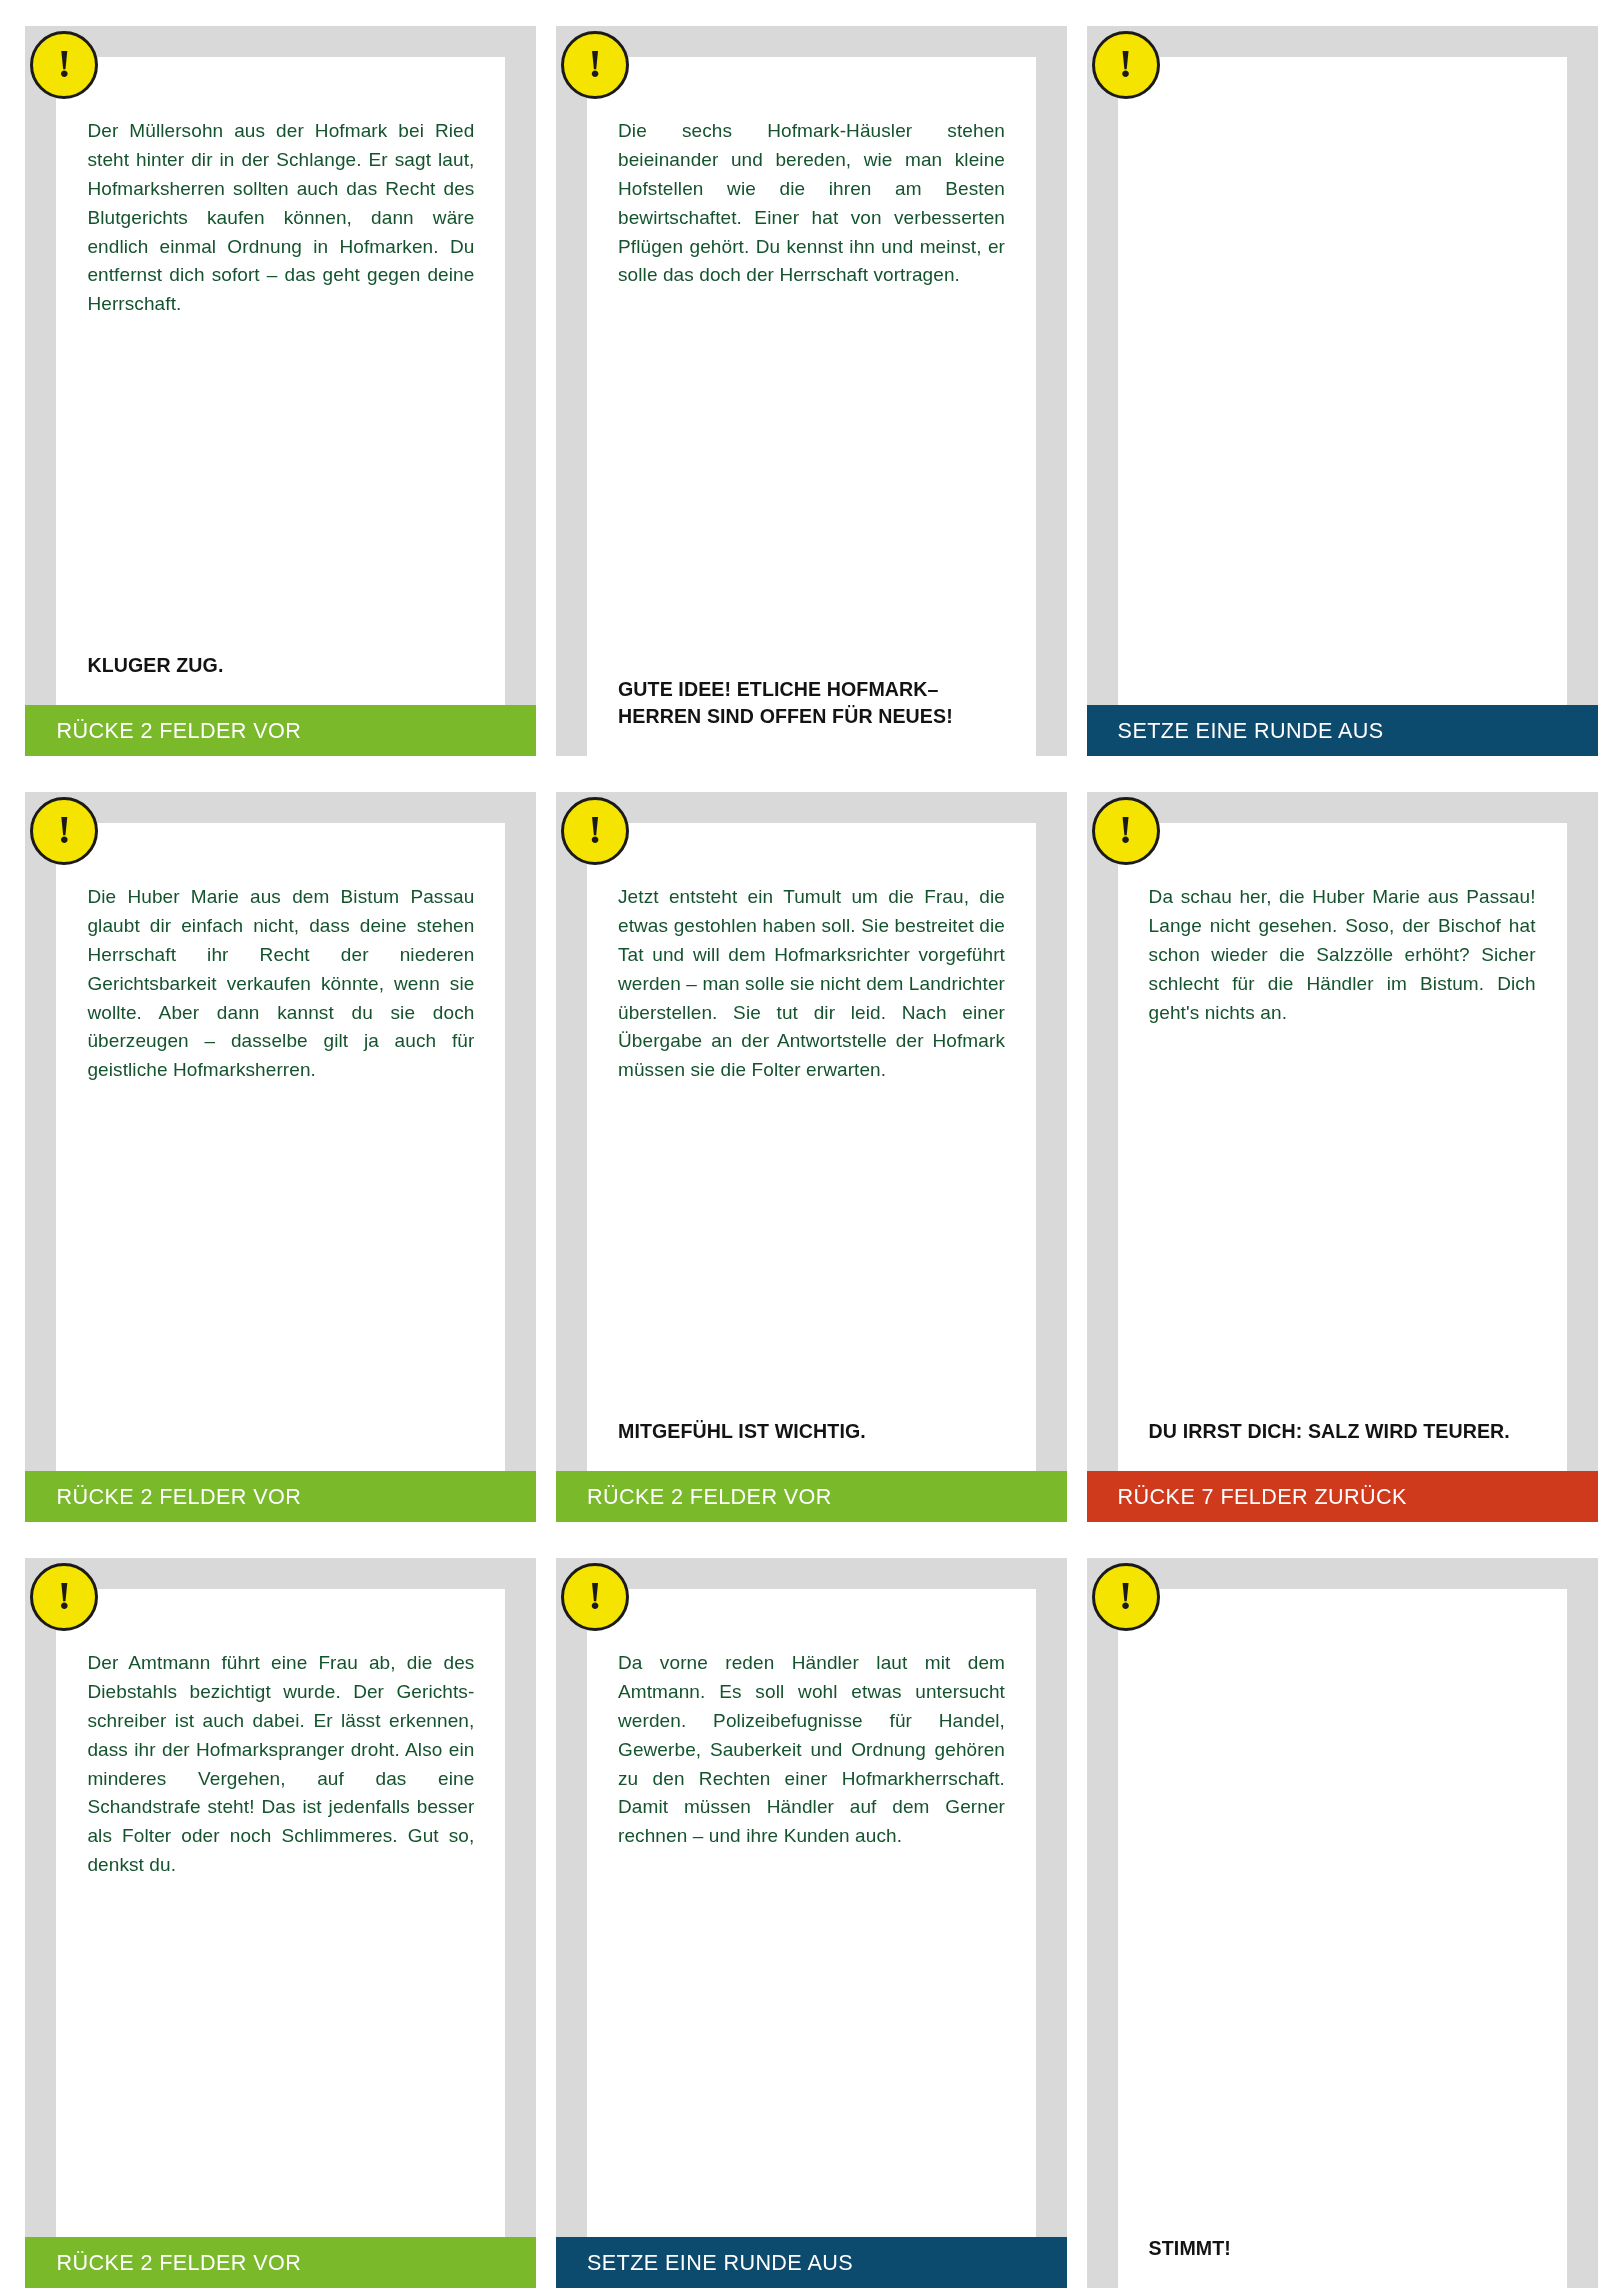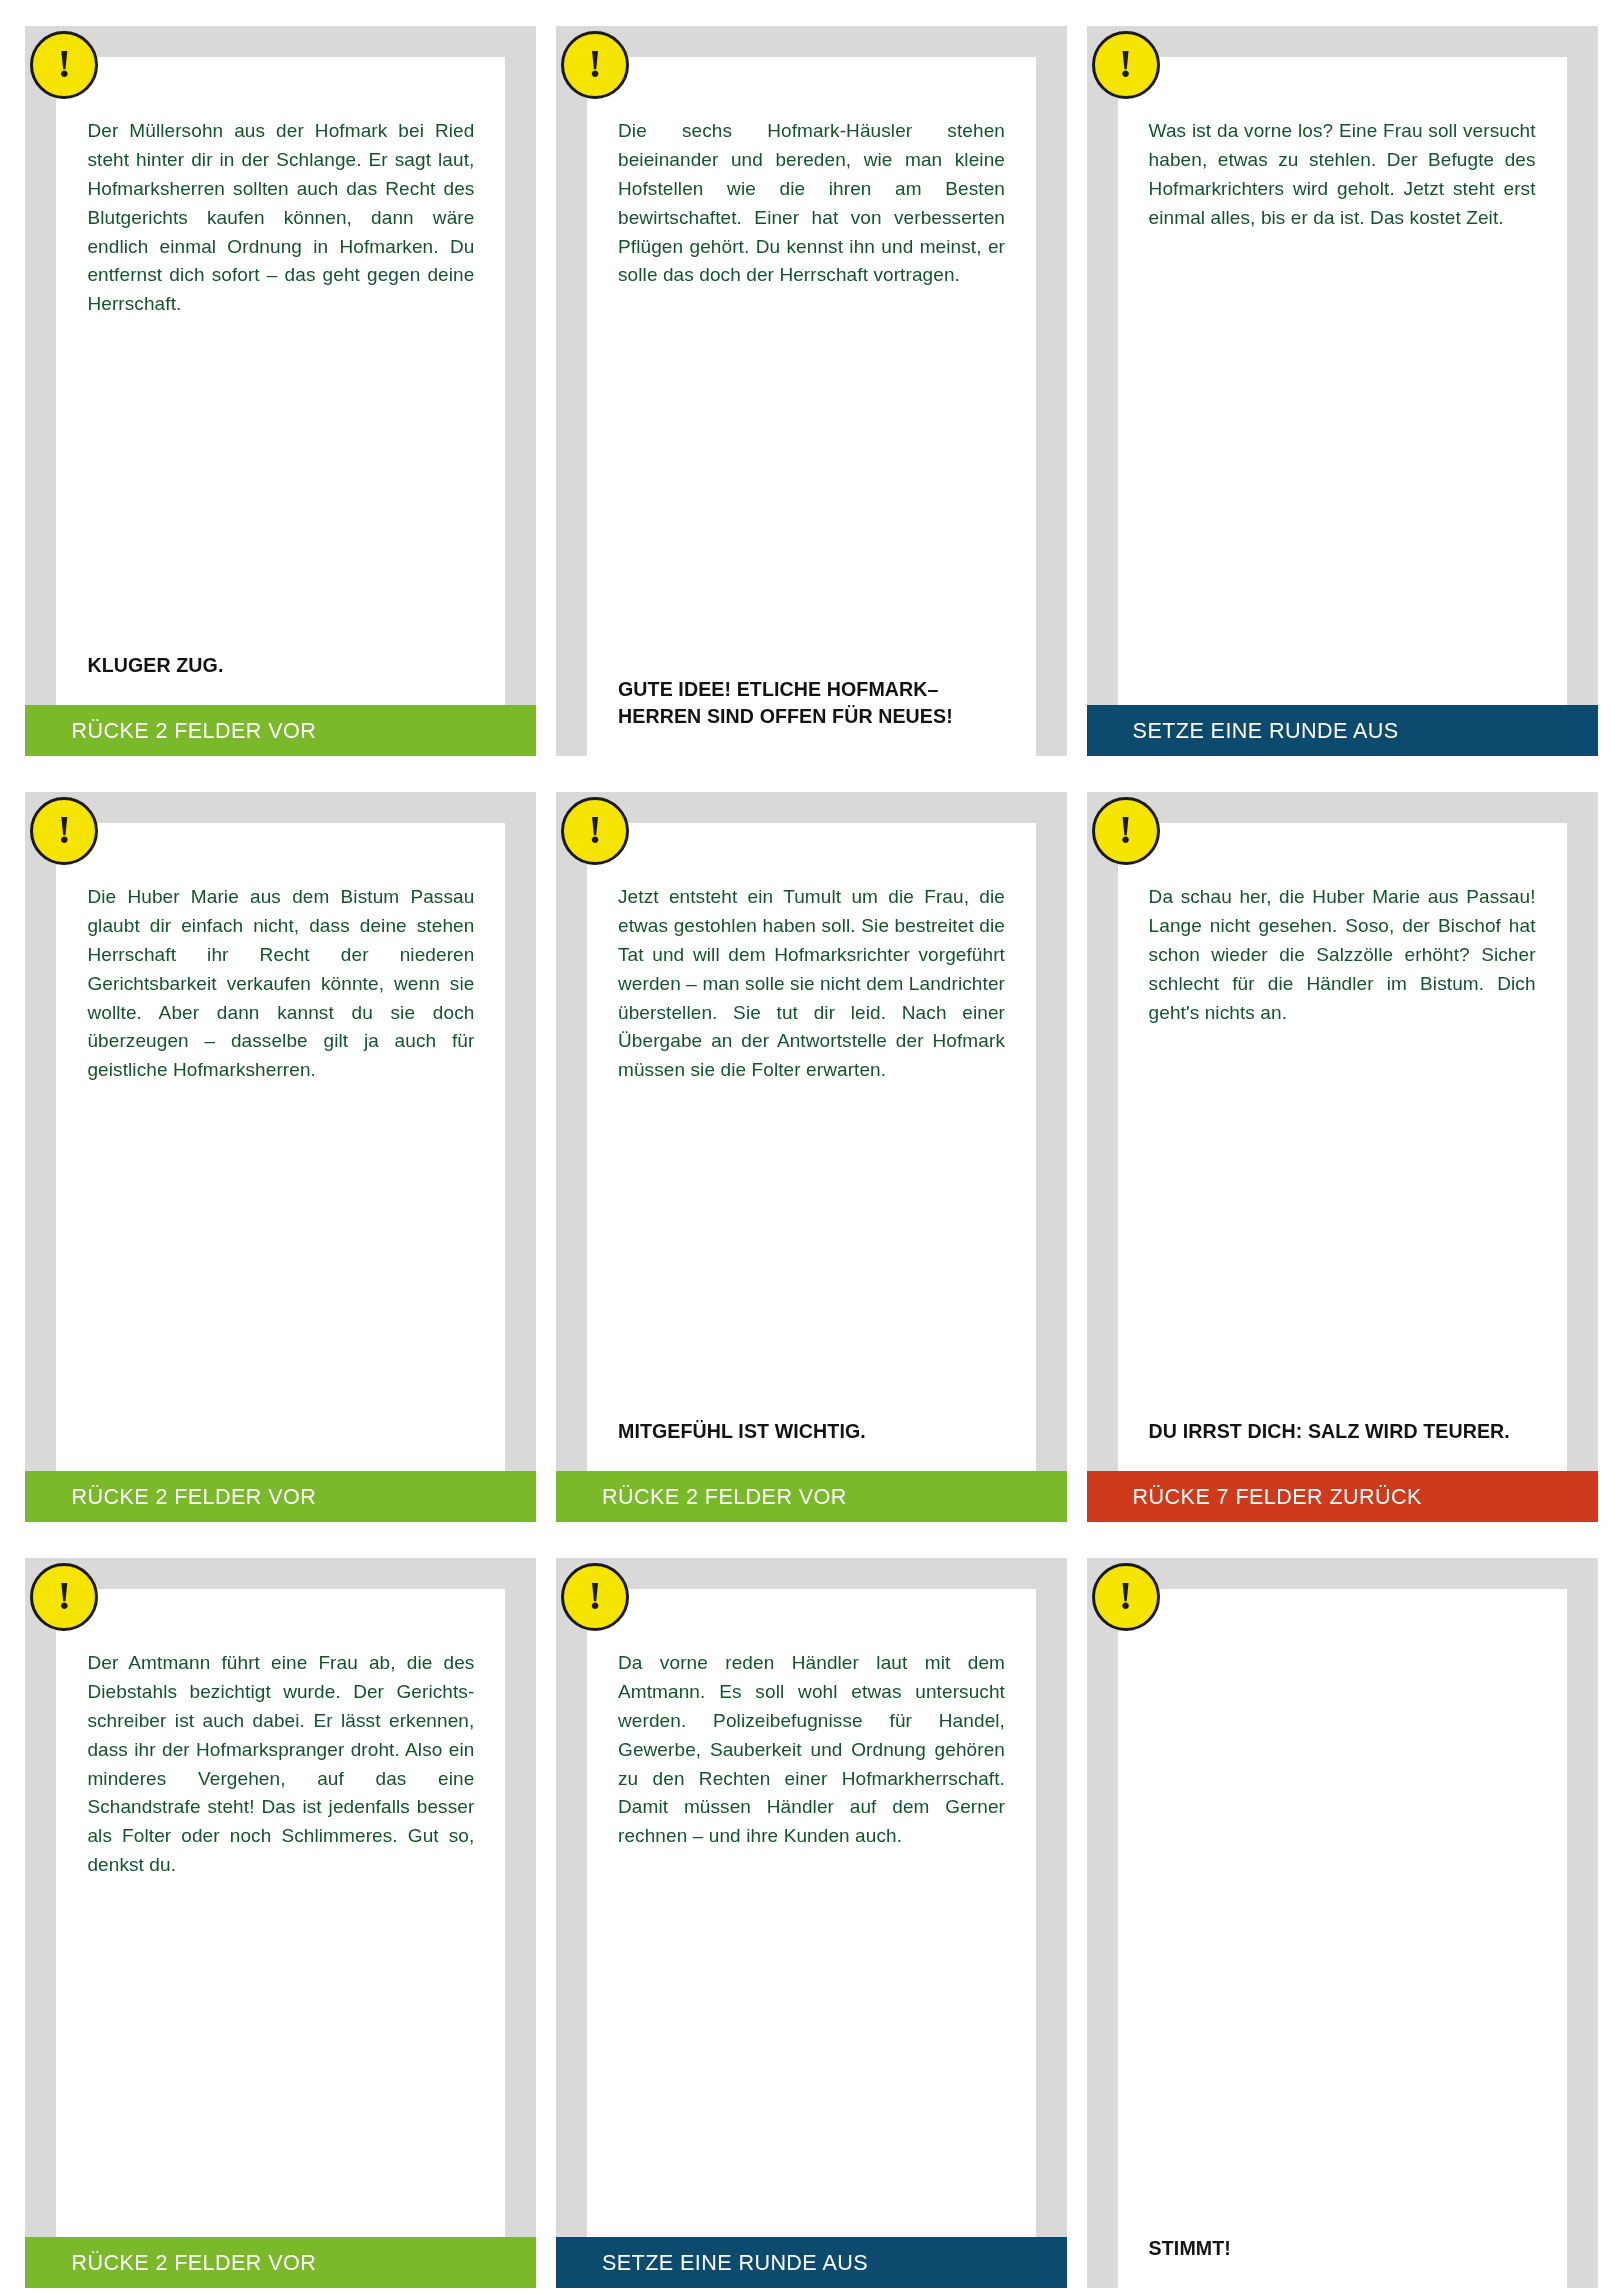--- a/index.html
+++ b/index.html
@@ -87,21 +87,21 @@
     color: #131313;
     font-weight: bold;
     margin: 0 0 5.2px 0;
     letter-spacing: 0.1px;
   }
   .banner {
     flex: 0 0 auto;
     height: 51px;
     display: flex;
     align-items: center;
-    padding-left: 46px;
+    padding-left: 31px;
     box-sizing: border-box;
     font-size: 21.6px;
     letter-spacing: 0.4px;
     color: #ffffff;
     font-weight: normal;
   }
   .banner.green  { background: #7ab929; }
   .banner.black  { background: #0c4a6e; }
   .banner.red    { background: #d03a1c; }
 </style>
@@ -131,21 +131,20 @@
       <div class="spacer"></div>
       <p class="verdict">GUTE IDEE! ETLICHE HOFMARK–HERREN SIND OFFEN FÜR NEUES!</p>
     </div>
   </div>
 
   <div class="card">
     <div class="card-inner">
       <div class="badge">
         <span>!</span>
       </div>
-      <p class="body-text">Was ist da vorne los? Eine Frau soll versucht haben, etwas zu stehlen. Der Befugte des Hofmarkrichters wird geholt. Jetzt steht erst einmal alles, bis er da ist. Das kostet Zeit.</p>
       <div class="spacer"></div>
 
     </div>
     <div class="banner black">SETZE EINE RUNDE AUS</div>
   </div>
 
   <div class="card">
     <div class="card-inner">
       <div class="badge">
         <span>!</span>

